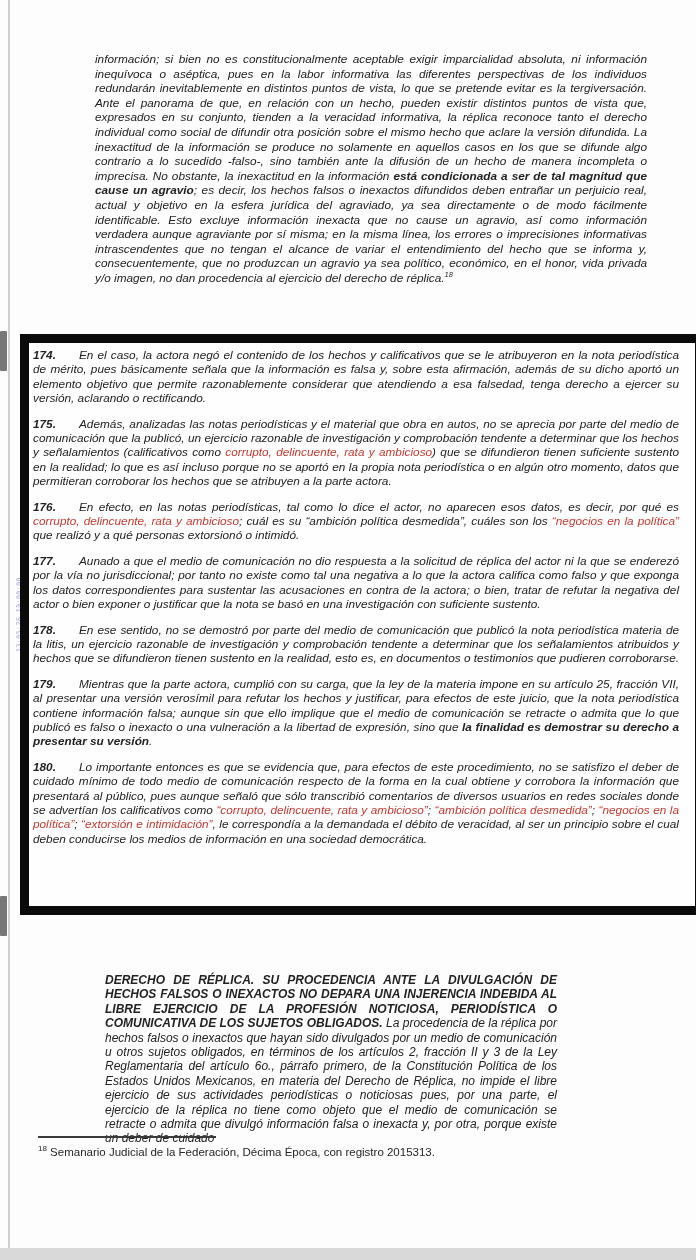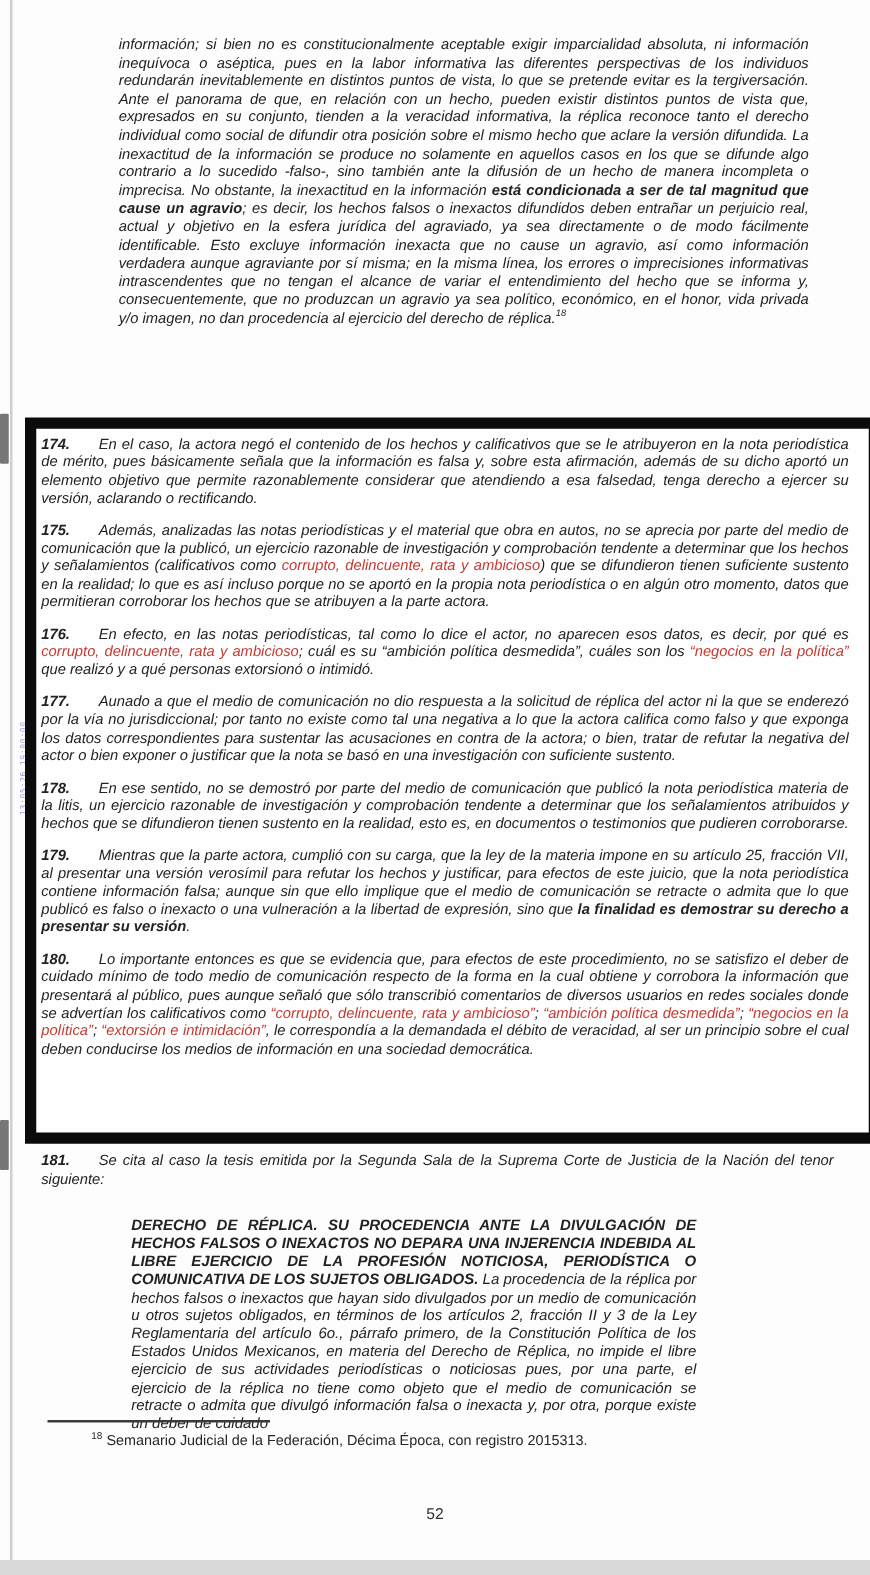--- a/index.html
+++ b/index.html
@@ -22,41 +22,41 @@
   
   .stamp{position:absolute;color:var(--stamp);font-family:"DejaVu Sans Mono",monospace;
          font-size:6.5px;letter-spacing:.5px;white-space:nowrap;
          transform:rotate(-90deg);transform-origin:left top;opacity:.85;}
   .stamp-time{left:15px;top:652px;}
   .stamp-hash{left:25px;top:772px;}
 
   
   .body-text{font-style:italic;color:var(--ink);font-size:11.8px;line-height:14.6px;
              text-align:justify;}
-  .intro{position:absolute;left:95px;top:28px;width:552px;}
+  .intro{position:absolute;left:95px;top:52px;width:552px;}
 
   .box{position:absolute;left:20px;top:334px;width:684px;height:581px;box-sizing:border-box;
        border:9px solid var(--boxborder);background:#fefefe;padding:5px 16px 15px 4px;overflow:hidden;}
   .box .para{margin:0 0 11px 0;line-height:14.4px;}
 
   .pnum{font-weight:700;display:inline-block;min-width:46px;}
 
   .para-181{position:absolute;left:33px;top:921px;width:634px;}
 
   .quote{position:absolute;left:105px;top:973px;width:452px;font-size:12px;line-height:14.4px;}
 
   .seg-plain{}
   .seg-red{color:var(--red);font-style:italic;}
   .seg-bold{font-weight:700;}
   .seg-underline{text-underline-offset:2px;}
   .seg-sup{vertical-align:super;font-size:7.5px;line-height:0;}
 
   .footnote-rule{position:absolute;left:38px;top:1136px;width:178px;height:2px;background:#3a3a3a;}
   .footnote{position:absolute;left:38px;top:1144px;width:620px;font-size:11.5px;color:#262626;
-            font-style:normal;margin-left:35px;}
+            font-style:normal;}
   .footnote sup{font-size:8px;}
 
   .page-number{position:absolute;left:0;top:1204px;width:100%;text-align:center;
                font-size:12.5px;color:#2f2f2f;}
 </style>
 </head>
 <body>
 
 <div class="page">
 
@@ -73,27 +73,23 @@
   <div class="box body-text" id="boxed-section">
       <div class="para"><span class="pnum">174.</span><span><span class="seg-plain">En el caso, la actora negó el contenido de los hechos y calificativos que se le atribuyeron en la nota periodística de mérito, pues básicamente señala que la información es falsa y, sobre esta afirmación, además de su dicho aportó un elemento objetivo que permite razonablemente considerar que atendiendo a esa falsedad, tenga derecho a ejercer su versión, aclarando o rectificando.</span></span></div>
       <div class="para"><span class="pnum">175.</span><span><span class="seg-plain">Además, analizadas las notas periodísticas y el material que obra en autos, no se aprecia por parte del medio de comunicación que la publicó, un ejercicio razonable de investigación y comprobación tendente a determinar que los hechos y señalamientos (calificativos como </span><span class="seg-red">corrupto, delincuente, rata y ambicioso</span><span class="seg-plain">) que se difundieron tienen suficiente sustento en la realidad; lo que es así incluso porque </span><span class="seg-underline">no se aportó en la propia nota periodística o en algún otro momento, datos que permitieran corroborar los hechos que se atribuyen a la parte actora</span><span class="seg-plain">.</span></span></div>
       <div class="para"><span class="pnum">176.</span><span><span class="seg-plain">En efecto, en las notas periodísticas, tal como lo dice el actor, no aparecen esos datos, es decir, por qué es </span><span class="seg-red">corrupto, delincuente, rata y ambicioso</span><span class="seg-plain">; cuál es su “ambición política desmedida”, cuáles son los </span><span class="seg-red">“negocios en la política”</span><span class="seg-plain"> que realizó y a qué personas extorsionó o intimidó.</span></span></div>
       <div class="para"><span class="pnum">177.</span><span><span class="seg-plain">Aunado a que el medio de comunicación no dio respuesta a la solicitud de réplica del actor ni la que se enderezó por la vía no jurisdiccional; por tanto no existe como tal una negativa a lo que la actora califica como falso y que exponga los datos correspondientes para sustentar las acusaciones en contra de la actora; o bien, tratar de refutar la negativa del actor o bien exponer o justificar que la nota se basó en una investigación con suficiente sustento.</span></span></div>
       <div class="para"><span class="pnum">178.</span><span><span class="seg-plain">En ese sentido, no se demostró por parte del medio de comunicación que publicó la nota periodística materia de la litis, un ejercicio razonable de investigación y comprobación tendente a determinar que los señalamientos atribuidos y hechos que se difundieron tienen sustento en la realidad, esto es, en documentos o testimonios que pudieren corroborarse.</span></span></div>
       <div class="para"><span class="pnum">179.</span><span><span class="seg-plain">Mientras que la parte actora, cumplió con su carga, que la ley de la materia impone en su artículo 25, fracción VII, al presentar una versión verosímil para refutar los hechos y justificar, para efectos de este juicio, que la nota periodística contiene información falsa; aunque sin que ello implique que el medio de comunicación se retracte o admita que lo que publicó es falso o inexacto o una vulneración a la libertad de expresión, sino que </span><span class="seg-bold">la finalidad es demostrar su derecho a presentar su versión</span><span class="seg-plain">.</span></span></div>
       <div class="para"><span class="pnum">180.</span><span><span class="seg-plain">Lo importante entonces es que se evidencia que, para efectos de este procedimiento, no se satisfizo el deber de cuidado mínimo de todo medio de comunicación respecto de la forma en la cual obtiene y corrobora la información que presentará al público, pues aunque señaló que sólo transcribió comentarios de diversos usuarios en redes sociales donde se advertían los calificativos como </span><span class="seg-red">“corrupto, delincuente, rata y ambicioso”</span><span class="seg-plain">; </span><span class="seg-red">“ambición política desmedida”</span><span class="seg-plain">; </span><span class="seg-red">“negocios en la política”</span><span class="seg-plain">; </span><span class="seg-red">“extorsión e intimidación”</span><span class="seg-plain">, le correspondía a la demandada el débito de veracidad, al ser un principio sobre el cual deben conducirse los medios de información en una sociedad democrática.</span></span></div>
     </div>
 
-  <div class="para-181 body-text">
-    <span class="pnum">181.</span><span><span class="seg-plain">Se cita al caso la tesis emitida por la Segunda Sala de la Suprema Corte de Justicia de la Nación del tenor siguiente:</span></span>
-  </div>
 
   <div class="quote body-text"><span class="seg-bold">DERECHO DE RÉPLICA. SU PROCEDENCIA ANTE LA DIVULGACIÓN DE HECHOS FALSOS O INEXACTOS NO DEPARA UNA INJERENCIA INDEBIDA AL LIBRE EJERCICIO DE LA PROFESIÓN NOTICIOSA, PERIODÍSTICA O COMUNICATIVA DE LOS SUJETOS OBLIGADOS.</span><span class="seg-plain"> La procedencia de la réplica por hechos falsos o inexactos que hayan sido divulgados por un medio de comunicación u otros sujetos obligados, en términos de los artículos 2, fracción II y 3 de la Ley Reglamentaria del artículo 6o., párrafo primero, de la Constitución Política de los Estados Unidos Mexicanos, en materia del Derecho de Réplica, no impide el libre ejercicio de sus actividades periodísticas o noticiosas pues, por una parte, el ejercicio de la réplica no tiene como objeto que el medio de comunicación se retracte o admita que divulgó información falsa o inexacta y, por otra, porque existe un deber de cuidado</span></div>
 
   <div class="footnote-rule"></div>
   <div class="footnote">
     <sup>18</sup>
     <span>Semanario Judicial de la Federación, Décima Época, con registro 2015313.</span>
   </div>
 
-  <div class="page-number">52</div>
 
 </div>
 
 </body></html>

